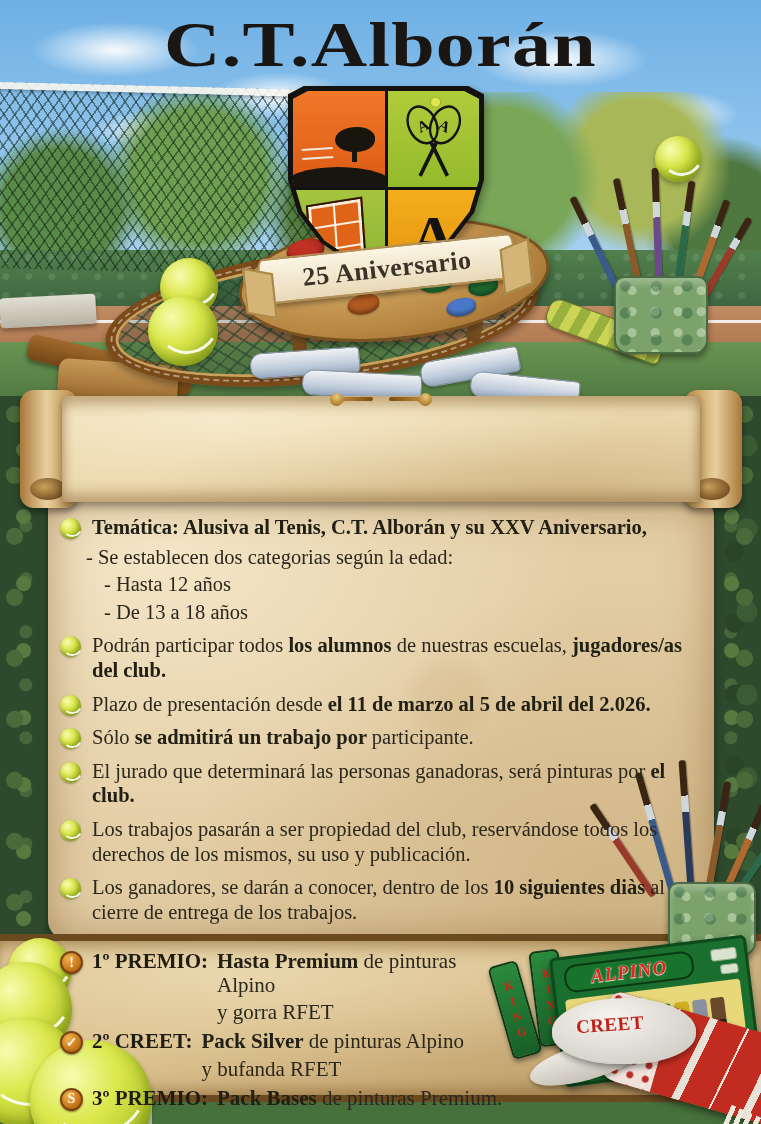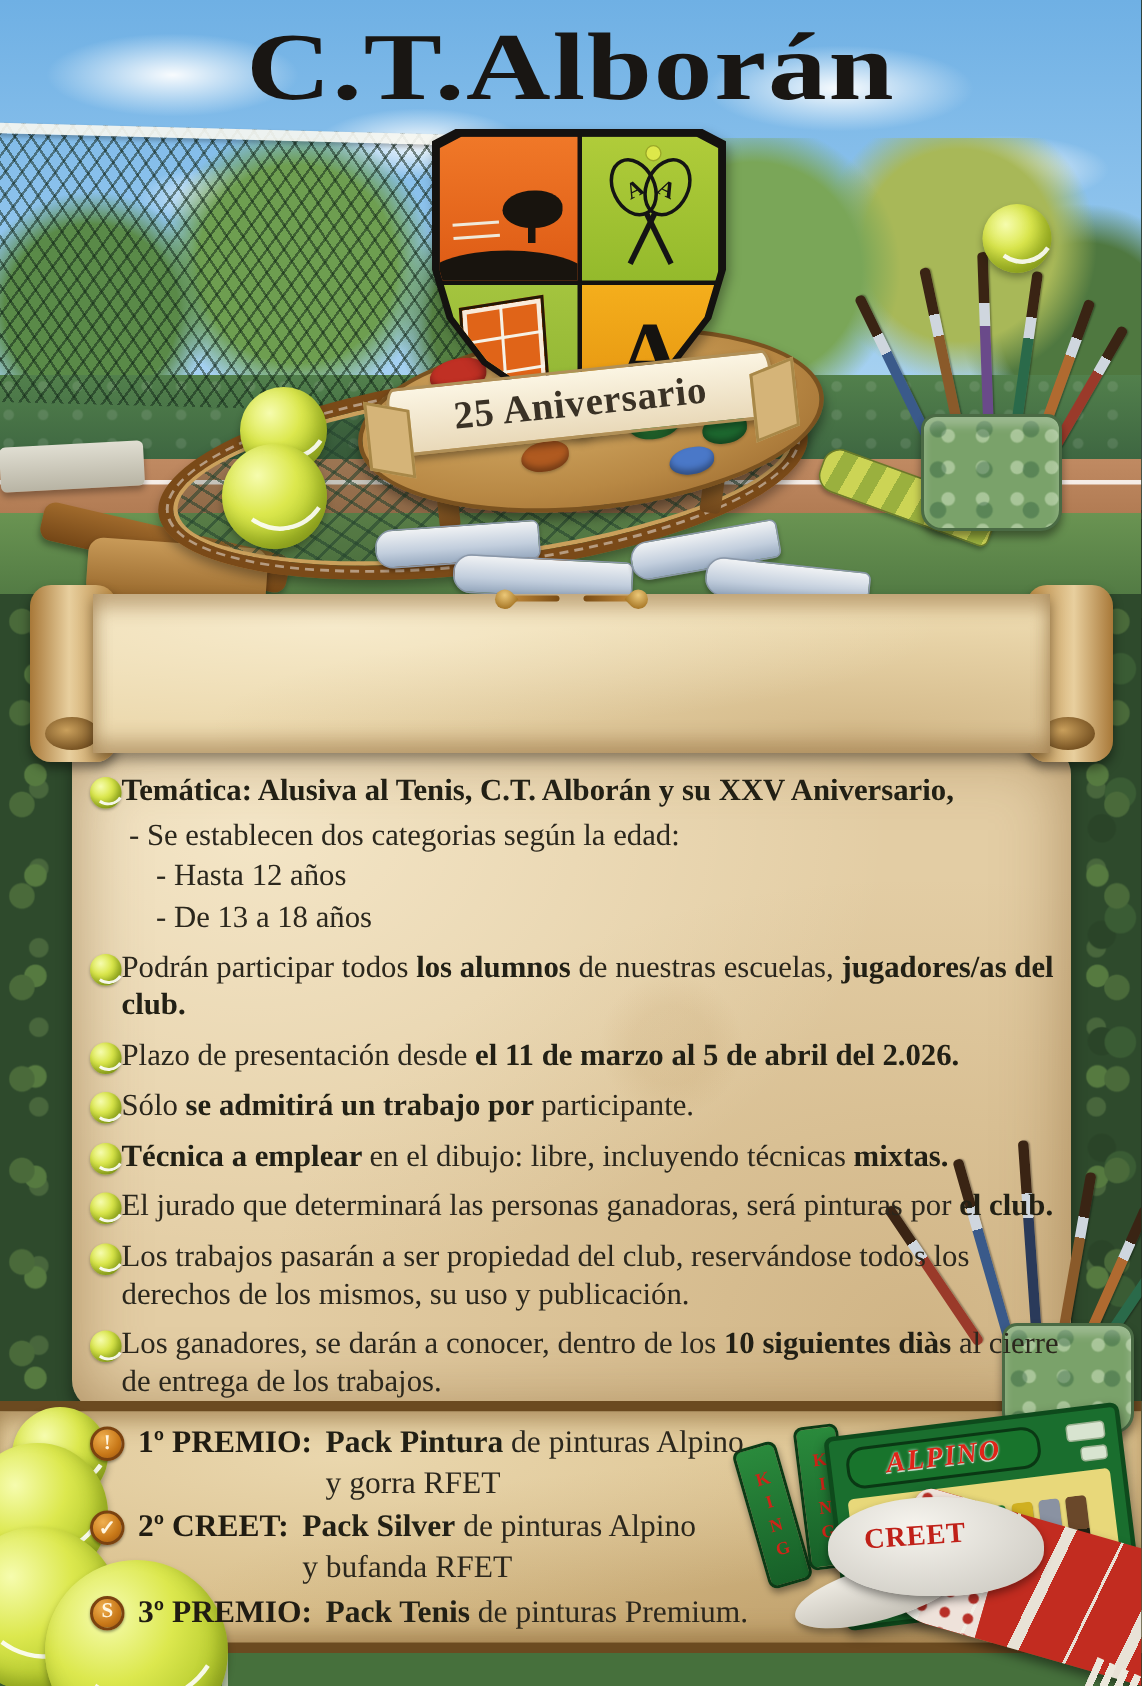--- a/index.html
+++ b/index.html
@@ -128,21 +128,21 @@
   .dart.flip{transform:scaleX(-1);}
 
   
   .parchment{left:48px;top:498px;width:666px;height:442px;z-index:6;border-radius:10px 18px 12px 20px;
     background-color:#e3cda4;background-image:
       radial-gradient(ellipse at 18% 12%,rgba(255,246,222,.6),transparent 55%),
       radial-gradient(ellipse at 85% 88%,rgba(160,118,56,.28),transparent 55%),
       radial-gradient(circle at 60% 45%,rgba(178,138,78,.14) 0 26px,transparent 48px);
     box-shadow:inset 0 0 46px rgba(120,80,30,.5),0 5px 10px rgba(0,0,0,.4);}
   #bullets{left:60px;top:506px;width:650px;z-index:8;}
-  .row-ball{display:flex;align-items:flex-start;margin-top:9px;}
+  .row-ball{display:flex;gap:11px;align-items:flex-start;margin-top:9px;}
   .row-ball .ic{flex:0 0 21px;width:21px;height:21px;margin-top:3px;position:relative;border-radius:50%;
     background:radial-gradient(circle at 34% 30%,#f6fcae 0%,#dce84e 38%,#b8cc30 68%,#90a41e 100%);
     box-shadow:inset -2px -3px 5px rgba(90,110,10,.5),0 1px 2px rgba(20,30,10,.35);}
   .row-ball .ic::after{content:"";position:absolute;left:6%;top:-22%;width:88%;height:96%;border:2px solid transparent;
     border-bottom-color:rgba(255,255,255,.9);border-radius:50%;transform:rotate(-10deg);}
   .txt{font-size:20.5px;line-height:1.2;color:#2b271d;}
   .b{font-weight:700;color:#222015;}
   .row-d1{margin:5px 0 0 26px;}
   .row-d2{margin:3px 0 0 44px;}
 
@@ -338,60 +338,56 @@
       <div class="row-ball">
         <span class="ic"></span>
         <div class="txt"><span>Plazo de presentación desde </span><span class="b">el 11 de marzo al 5 de abril del 2.026.</span></div>
       </div>
       <div class="row-ball">
         <span class="ic"></span>
         <div class="txt"><span>Sólo </span><span class="b">se admitirá un trabajo por </span><span>participante.</span></div>
       </div>
       <div class="row-ball">
         <span class="ic"></span>
-        <div class="txt"><span class="b">Técnica a emplear </span><span>en el dibujo: libre, incluyendo técnicas </span><span class="b">mixtas.</span></div>
-      </div>
-      <div class="row-ball">
-        <span class="ic"></span>
         <div class="txt"><span>El jurado que determinará las personas ganadoras, será pinturas por </span><span class="b">el club.</span></div>
       </div>
       <div class="row-ball">
         <span class="ic"></span>
         <div class="txt"><span>Los trabajos pasarán a ser propiedad del club, reservándose todos los derechos de los mismos, su uso y publicación.</span></div>
       </div>
       <div class="row-ball">
         <span class="ic"></span>
         <div class="txt"><span>Los ganadores, se darán a conocer, dentro de los </span><span class="b">10 siguientes diàs</span><span> al cierre de entrega de los trabajos.</span></div>
       </div>
     </div>
 
   <div class="abs pband"></div>
   <div class="abs pcontent">
     <div id="prize-list">
         <div class="prow">
           <span class="badge">!</span>
           <span class="plabel">1º PREMIO:</span>
           <div class="ptexts">
-            <div><span class="b">Pack Pintura</span><span> de pinturas Alpino</span></div>
+            <div><span class="b">Hasta Premium</span><span> de pinturas Alpino</span></div>
             <div class="pline2">y gorra RFET</div>
           </div>
         </div>
         <div class="prow">
           <span class="badge">✓</span>
           <span class="plabel">2º CREET:</span>
           <div class="ptexts">
             <div><span class="b">Pack Silver</span><span> de pinturas Alpino</span></div>
             <div class="pline2">y bufanda RFET</div>
           </div>
         </div>
         <div class="prow">
           <span class="badge">S</span>
           <span class="plabel">3º PREMIO:</span>
           <div class="ptexts">
-            <div><span class="b">Pack Tenis</span><span> de pinturas Premium.</span></div>
+            <div><span class="b">Pack Bases</span><span> de pinturas Premium.</span></div>
           </div>
         </div>
       </div>
   </div>
 
   <div class="abs tube-king" style="left:500px;top:962px;transform:rotate(-16deg);">
     <span>KING</span>
   </div>
   <div class="abs tube-king" style="left:534px;top:950px;transform:rotate(-7deg);">
     <span>KING</span>

